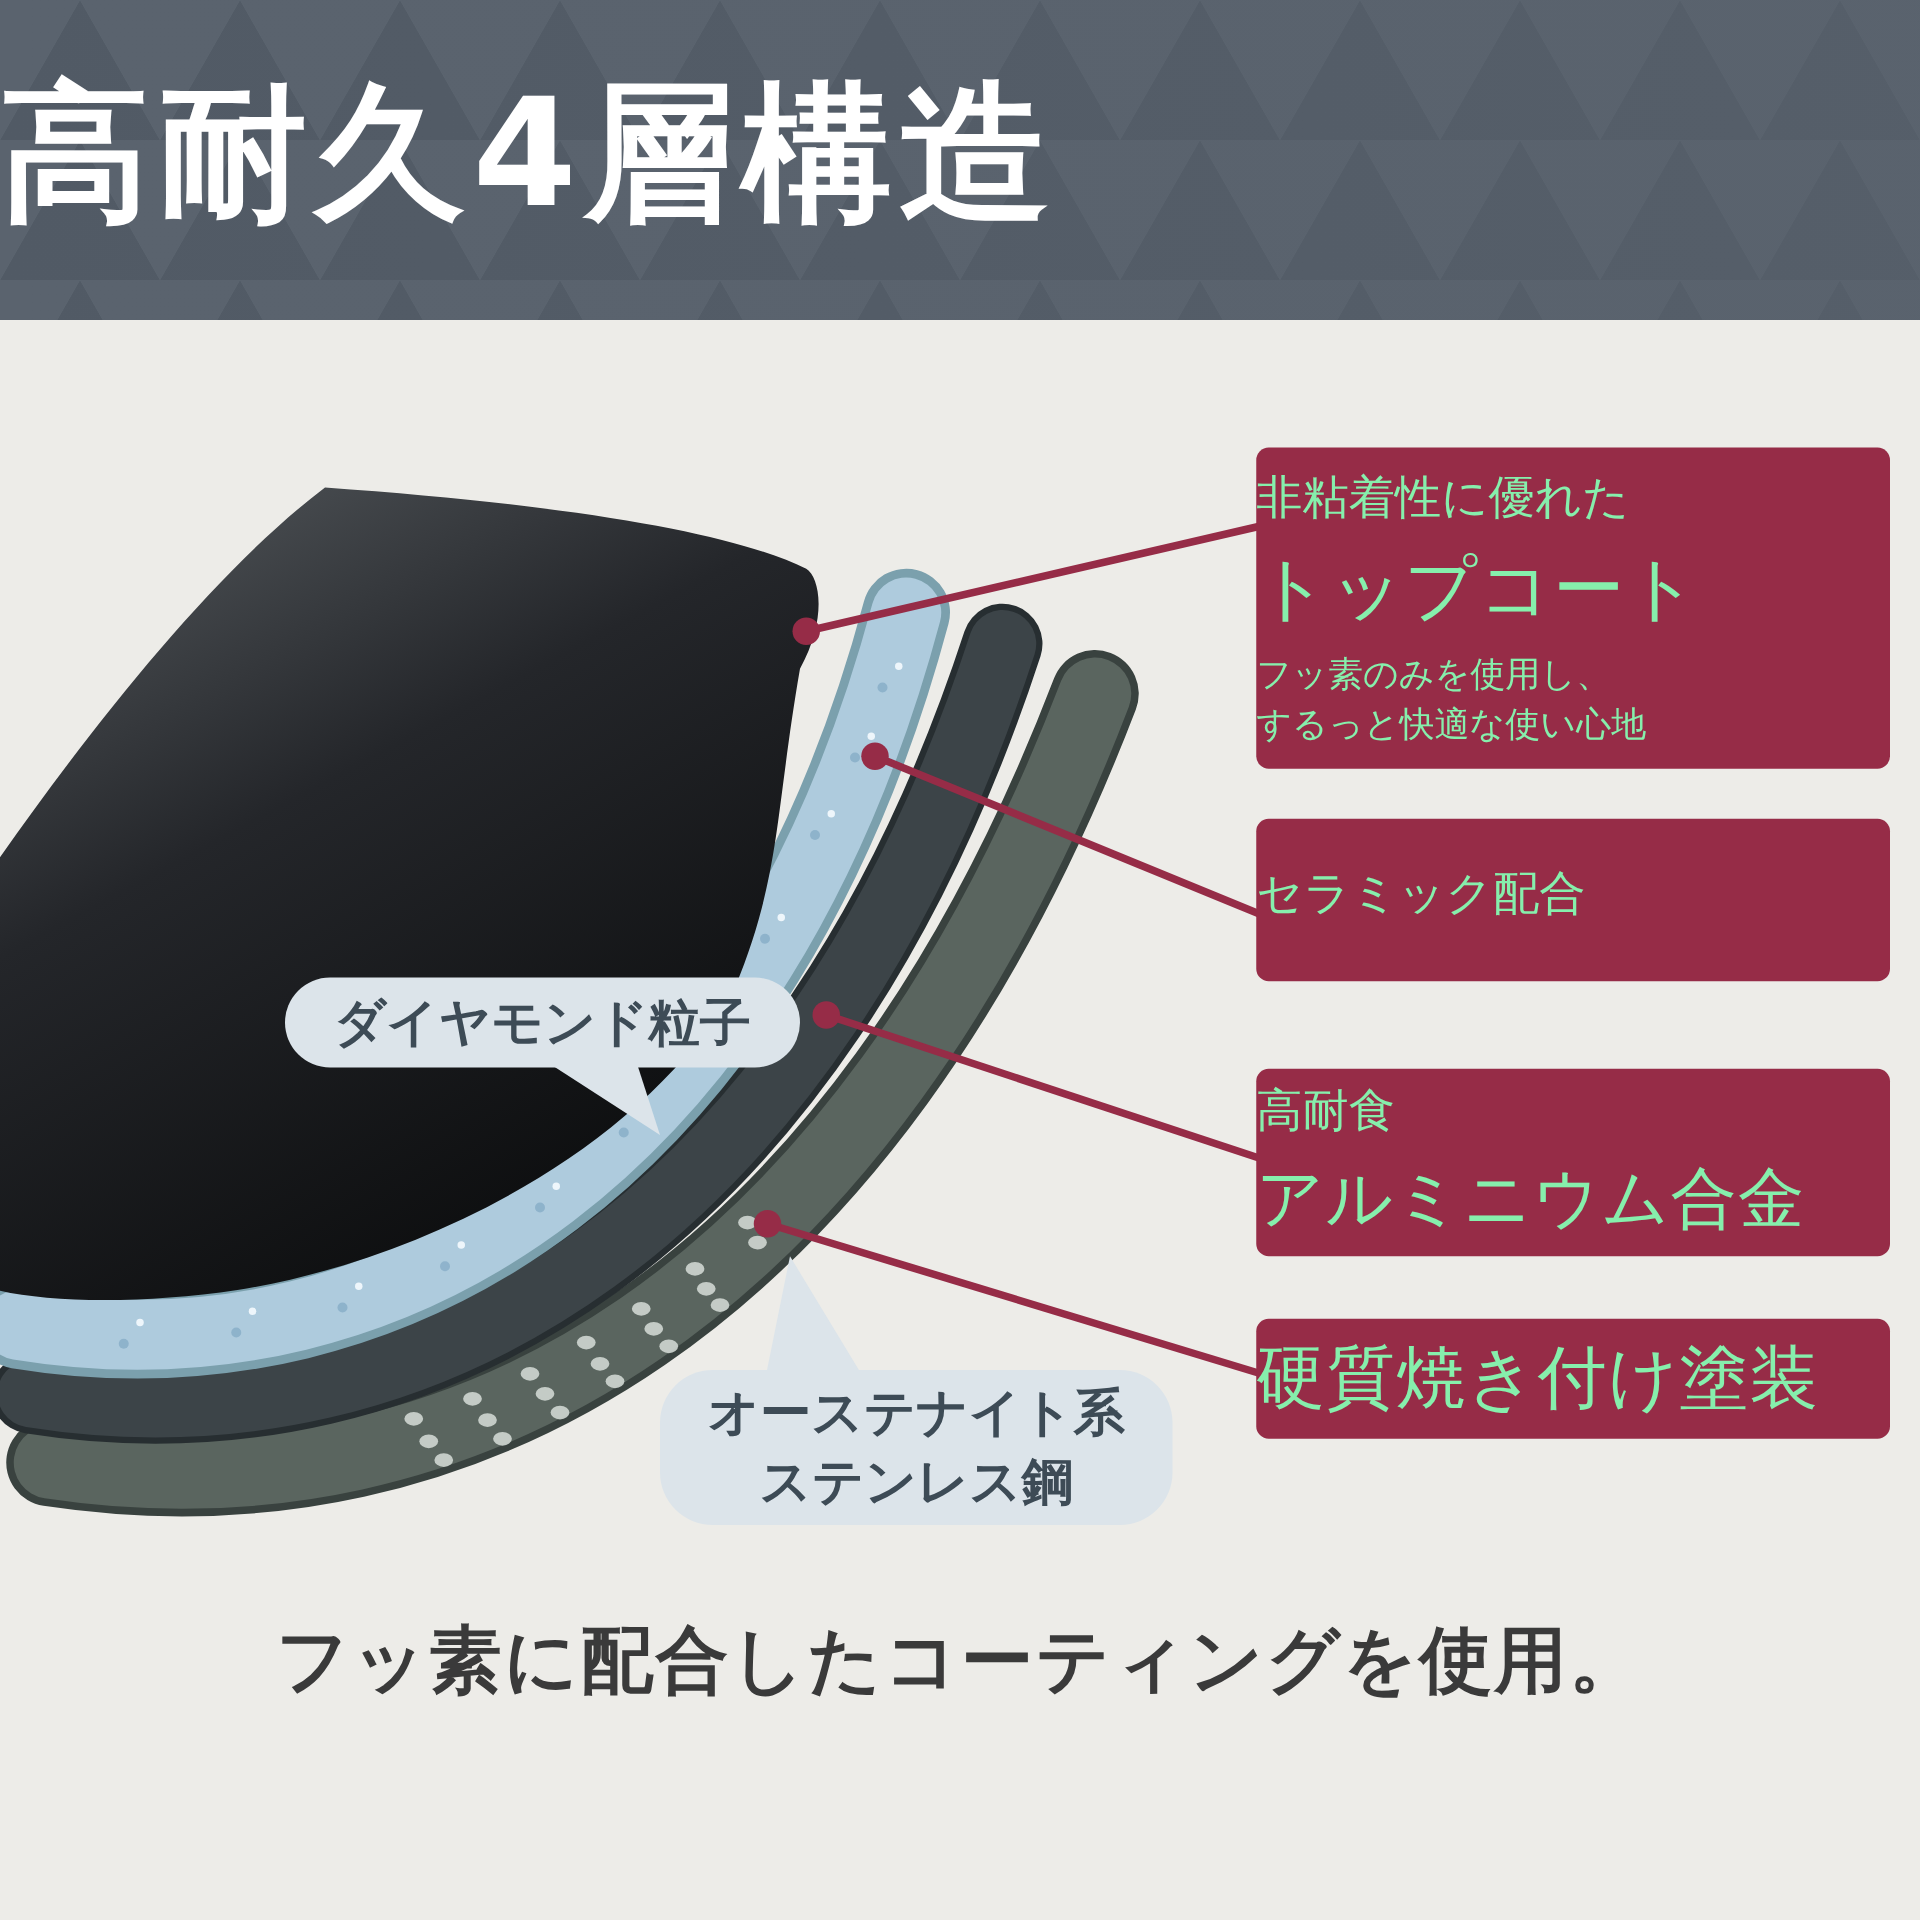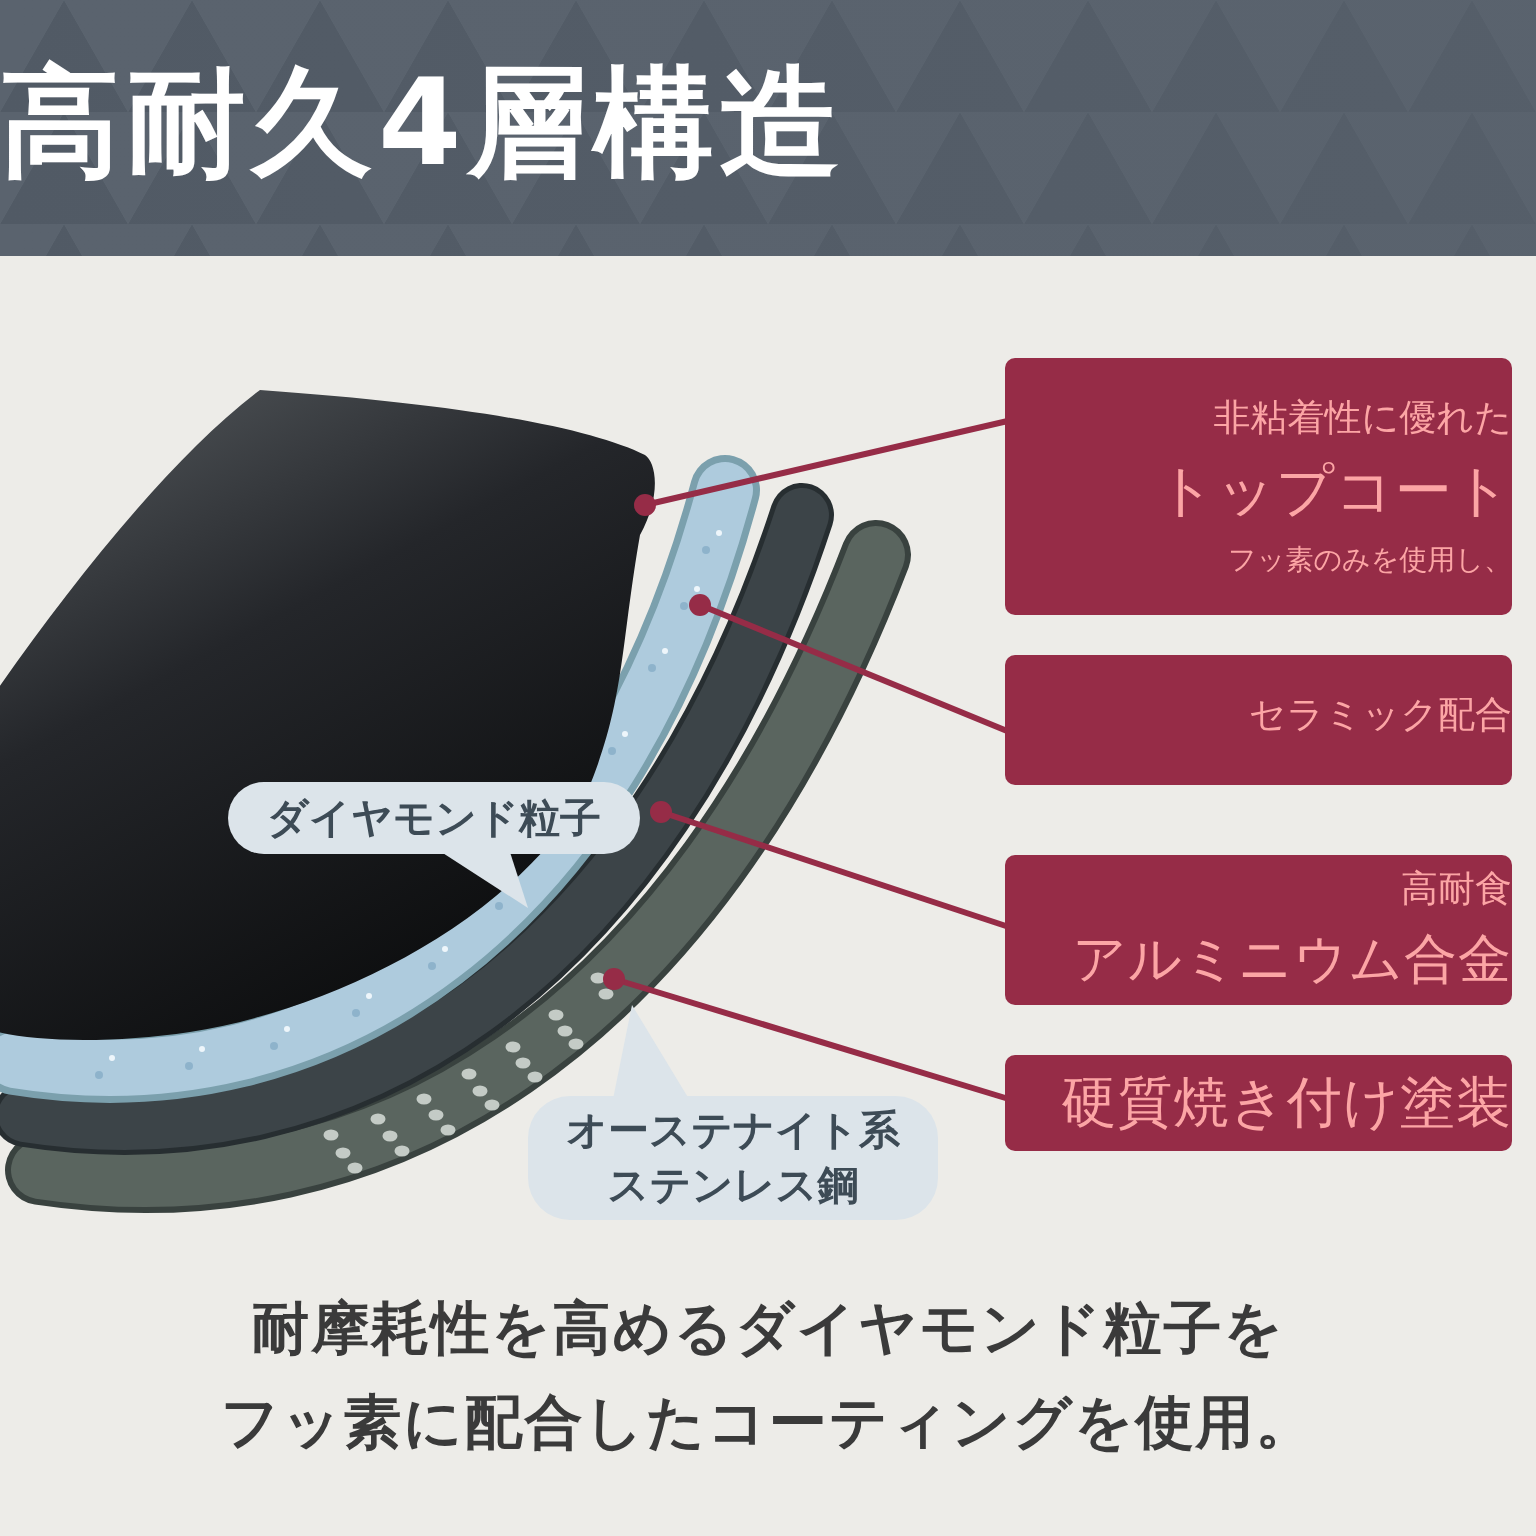--- a/index.html
+++ b/index.html
@@ -17,22 +17,22 @@
   .overlay-svg{position:absolute;left:0;top:0;z-index:2;pointer-events:none;}
 
   
   .callout{position:absolute;background:#dce4ea;color:#3d4b56;z-index:3;display:flex;
            flex-direction:column;align-items:center;justify-content:center;font-weight:600;text-align:center;}
   .callout-diamond{left:228px;top:782px;width:412px;height:72px;border-radius:36px;font-size:41px;}
   .callout-stainless{left:528px;top:1096px;width:410px;height:124px;border-radius:42px;font-size:41px;line-height:1.35;}
 
   
   .label-box{position:absolute;left:1005px;width:507px;background:#962c47;border-radius:10px;
-             color:#fca5a5;text-align:center;z-index:4;display:flex;flex-direction:column;
-             justify-content:center;align-items:flex-end;}
+             color:#86efac;text-align:center;z-index:4;display:flex;flex-direction:column;
+             justify-content:center;align-items:flex-start;}
   .box-top-coat{top:358px;height:257px;}
   .box-primer{top:655px;height:130px;}
   .box-aluminum{top:855px;height:150px;}
   .box-bake{top:1055px;height:96px;}
   .lb-sub{font-size:37px;margin-bottom:10px;}
   .lb-title{font-size:57px;font-weight:400;letter-spacing:1px;margin-bottom:10px;}
   .box-primer .lb-title,.box-aluminum .lb-title{font-size:53px;margin-bottom:0;}
   .box-bake .lb-title{font-size:55px;margin-bottom:0;}
   .lb-desc{font-size:28px;line-height:1.42;}
 
@@ -166,33 +166,33 @@
   </div>
 
   <div class="callout callout-diamond">
     <span>ダイヤモンド粒子</span>
   </div>
 
   <div class="label-box box-top-coat">
     <div class="lb-sub">非粘着性に優れた</div>
     <div class="lb-title">トップコート</div>
     <div class="lb-desc">フッ素のみを使用し、</div>
+    <div class="lb-desc">するっと快適な使い心地</div>
   </div>
 
   <div class="label-box box-primer">
     <div class="lb-sub">セラミック配合</div>
   </div>
 
   <div class="label-box box-aluminum">
     <div class="lb-sub">高耐食</div>
     <div class="lb-title">アルミニウム合金</div>
   </div>
 
   <div class="label-box box-bake">
     <div class="lb-title">硬質焼き付け塗装</div>
   </div>
 
   <div class="caption">
-    <div>耐摩耗性を高めるダイヤモンド粒子を</div>
     <div>フッ素に配合したコーティングを使用。</div>
   </div>
 
 </div>
 
 </body></html>

